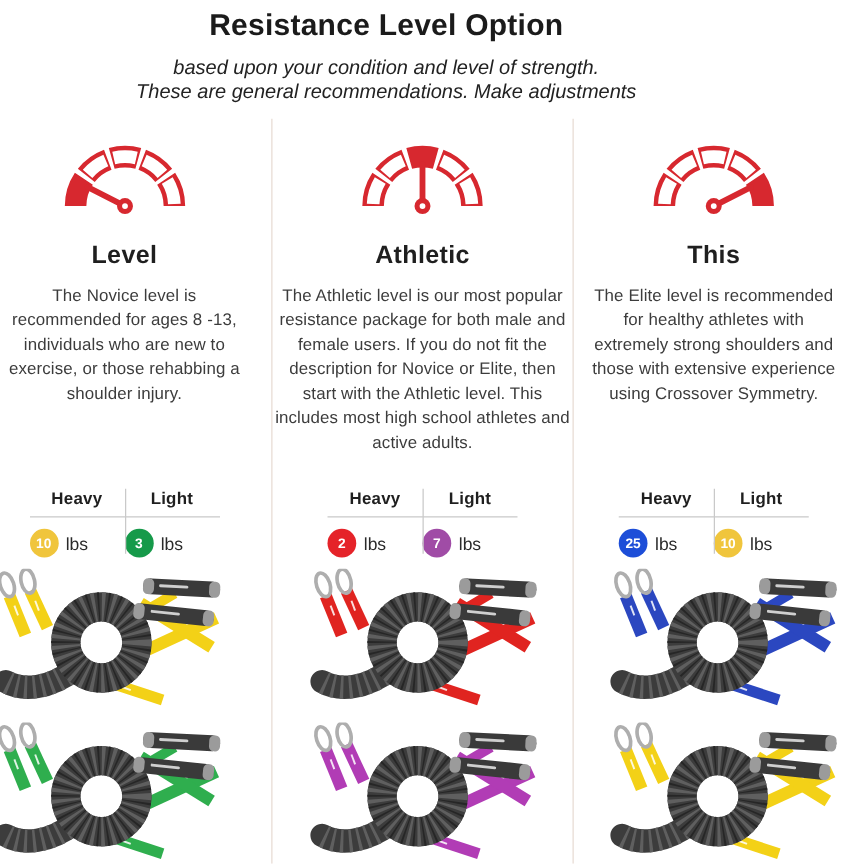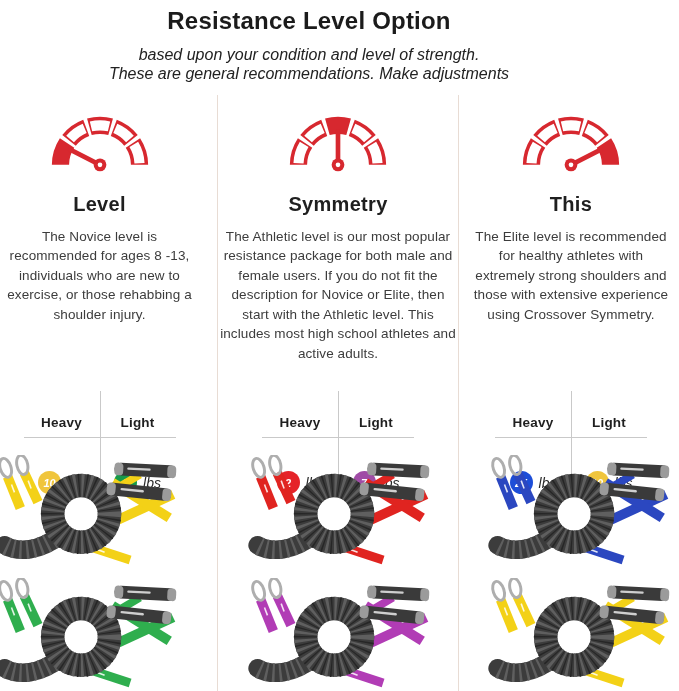--- a/index.html
+++ b/index.html
@@ -28,26 +28,26 @@
   .desc { font-size: 13.5px; line-height: 1.44; letter-spacing: .1px; color: #3c3c3c; margin: 11px 0 0 0; text-align: center; }
   .col-novice .desc { width: 206px; }
   .col-athletic .desc { width: 240px; }
   .col-elite .desc { width: 202px; }
 
   
   .wtable { position: absolute; top: 296px; width: 152px; left: 50%; transform: translateX(-50%); }
   .col-novice .wtable { left: calc(50% - 9px); }
   .col-elite .wtable { left: calc(50% + 11px); }
   .vline { position: absolute; top: 0; bottom: 3px; left: 50%; width: 1px; background: #c9c9c9; }
-  .wrow { display: flex; margin-top: 24px; }
+  .wrow { display: flex; }
   .whead { border-bottom: 1px solid #c9c9c9; padding-bottom: 7px; }
   .wcell { flex: 1; text-align: center; }
   .hcell { font-weight: 700; font-size: 13.5px; color: #1f1f1f; letter-spacing: .2px; }
   .wvals { padding-top: 9px; }
-  .val { display: flex; align-items: center; justify-content: center; gap: 6px; font-style: italic; }
+  .val { display: flex; align-items: center; gap: 6px; }
   .badge { width: 23px; height: 23px; border-radius: 50%; color: #fff; font-size: 11px; font-weight: 700;
            display: inline-flex; align-items: center; justify-content: center; }
   .unit { font-size: 14px; color: #2a2a2a; }
 
   
   .product { position: absolute; left: 50%; width: 196px; height: 111px; }
   .p1 { top: 360px; } .p2 { top: 483px; }
   .col-novice .product   { transform: translateX(calc(-50% - 24px)); }
   .col-athletic .product { transform: translateX(-50%); }
   .col-elite .product    { transform: translateX(calc(-50% + 18px)); }
@@ -185,21 +185,21 @@
             <path d="M31.477192829581504 38.51659644438588 A39 39 0 0 1 45.88689212836798 28.04733708804848" stroke="#fff" stroke-width="10" fill="none"></path>
             <path d="M50.51212699600464 26.436659894891328 A39 39 0 0 1 71.48787300399536 26.436659894891328" stroke="#d7282f" stroke-width="17" fill="none"></path>
             <path d="M74.5943098455508 27.44600240981623 A39 39 0 0 1 91.56404483570776 39.7752365691459" stroke="#d7282f" stroke-width="17" fill="none"></path>
             <path d="M76.11310787163202 28.04733708804848 A39 39 0 0 1 90.5228071704185 38.51659644438589" stroke="#fff" stroke-width="10" fill="none"></path>
             <path d="M93.48392838769388 42.41772957950958 A39 39 0 0 1 100 64" stroke="#d7282f" stroke-width="17" fill="none"></path>
             <path d="M94.35920614625977 43.79694663444792 A39 39 0 0 1 99.96579037385547 62.366849504561216" stroke="#fff" stroke-width="10" fill="none"></path>
             <line x1="61" y1="64" x2="61" y2="31" stroke="#d7282f" stroke-width="4.6" stroke-linecap="round"></line>
             <circle cx="61" cy="64" r="6.3" fill="#d7282f"></circle>
             <circle cx="61" cy="64" r="2.3" fill="#fff"></circle>
           </svg></div>
-      <h2 class="lvl">Symmetry</h2>
+      <h2 class="lvl">Athletic</h2>
       <p class="desc">The Athletic level is our most popular resistance package for both male and female users. If you do not fit the description for Novice or Elite, then start with the Athletic level. This includes most high school athletes and active adults.</p>
       <div class="wtable">
         <div class="vline"></div>
         <div class="wrow whead">
           <div class="wcell hcell">Heavy</div>
           <div class="wcell hcell">Light</div>
         </div>
         <div class="wrow wvals">
           <div class="wcell val">
             <span class="badge" style="background-color: rgb(229, 35, 41);">2</span>

